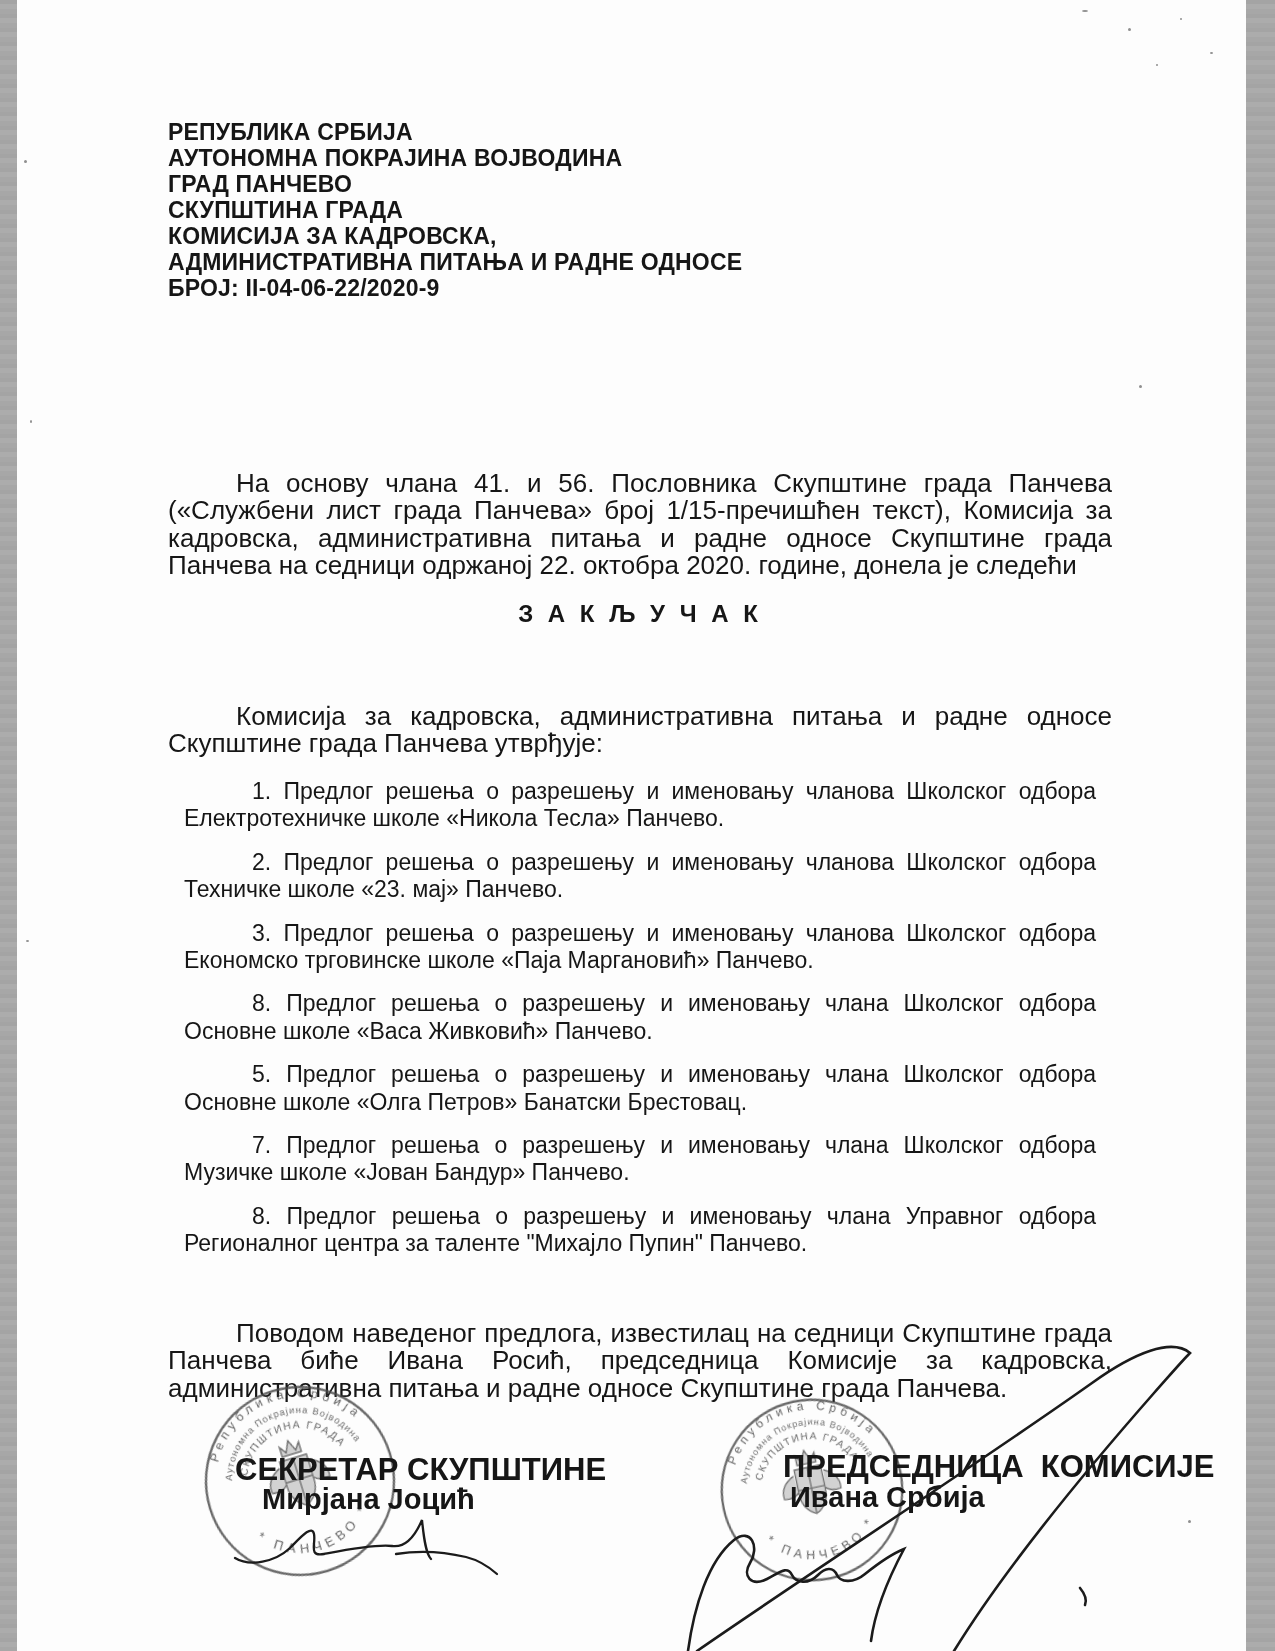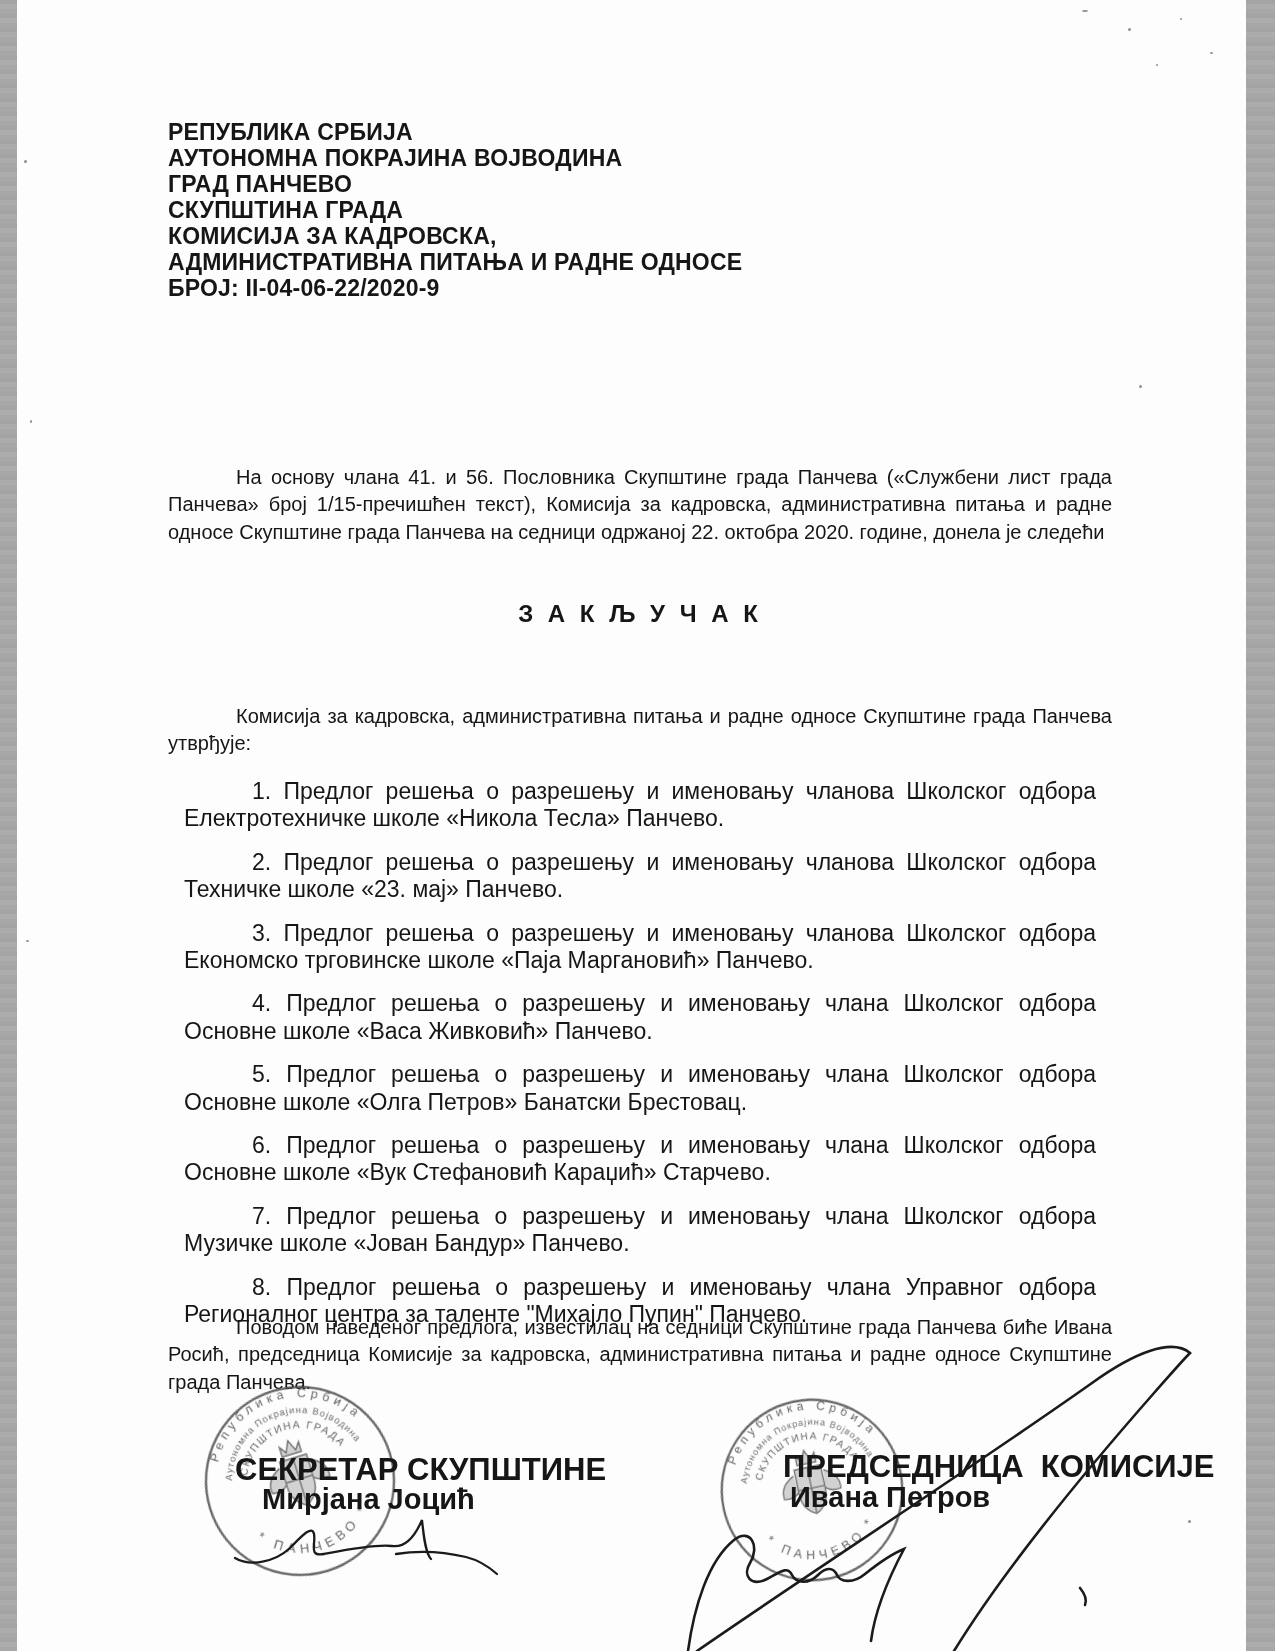--- a/index.html
+++ b/index.html
@@ -9,21 +9,21 @@
     color:#161616;
   }
   .scan-bar{position:absolute;top:0;height:1651px;
     background:repeating-linear-gradient(180deg,#a4a4a4 0 4px,#acacac 4px 9px,#a7a7a7 9px 14px);}
   .scan-bar.left{left:0;width:17px;}
   .scan-bar.right{left:1246px;width:29px;}
   .speck{position:absolute;background:#8f8f8f;border-radius:50%;}
 
   .header-block{position:absolute;left:168px;top:119px;
     font-weight:bold;font-size:23px;line-height:26px;letter-spacing:.2px;}
-  .para{position:absolute;left:168px;width:944px;font-size:20px;line-height:27.4px;
+  .para{position:absolute;left:168px;width:944px;font-size:26px;line-height:27.4px;
     text-align:justify;text-indent:68px;}
   .p1{top:444px;}
   .doc-heading{position:absolute;left:168px;top:600px;width:944px;text-align:center;
     font-weight:bold;font-size:24px;letter-spacing:4px;}
   .p2{top:683px;margin-top:20px;}
   .items-block{position:absolute;left:168px;top:762px;width:944px;}
   .items-block p{margin:16px;font-size:23px;line-height:27.4px;text-align:justify;text-indent:68px;}
   .p3{top:1294px;}
 
   .sig-title{position:absolute;font-weight:bold;font-size:31px;white-space:pre;z-index:4;}
@@ -64,23 +64,22 @@
   <p class="para p1">На основу члана 41. и 56. Пословника Скупштине града Панчева («Службени лист града Панчева» број 1/15-пречишћен текст), Комисија за кадровска, административна питања и радне односе Скупштине града Панчева на седници одржаној 22. октобра 2020. године,  донела је следећи</p>
 
   <div class="doc-heading">З А К Љ У Ч А К</div>
 
   <p class="para p2">Комисија за кадровска, административна питања и радне односе Скупштине града Панчева утврђује:</p>
 
   <div class="items-block">
     <p>1. Предлог решења  о разрешењу и именовању чланова Школског одбора Електротехничке школе «Никола Тесла» Панчево.</p>
     <p>2. Предлог решења  о разрешењу и именовању чланова Школског одбора Техничке школе «23. мај» Панчево.</p>
     <p>3. Предлог решења  о разрешењу и именовању чланова Школског одбора Економско трговинске школе «Паја Маргановић» Панчево.</p>
-    <p>4. Предлог решења о разрешењу и именовању члана Школског одбора Основне школе «Васа Живковић» Панчево.</p>
+    <p>8. Предлог решења о разрешењу и именовању члана Школског одбора Основне школе «Васа Живковић» Панчево.</p>
     <p>5. Предлог решења о разрешењу и именовању члана Школског одбора Основне школе «Олга Петров» Банатски Брестовац.</p>
-    <p>6. Предлог решења о разрешењу и именовању члана Школског одбора Основне школе «Вук Стефановић Караџић» Старчево.</p>
     <p>7. Предлог решења о разрешењу и именовању члана Школског одбора  Музичке школе «Јован Бандур» Панчево.</p>
     <p>8. Предлог решења о разрешењу и именовању члана  Управног одбора Регионалног центра за таленте "Михајло Пупин" Панчево.</p>
   </div>
 
   <p class="para p3">Поводом наведеног предлога, известилац на седници Скупштине града Панчева биће Ивана Росић, председница Комисије за кадровска, административна питања и радне односе Скупштине града Панчева.</p>
 
   <div class="stamp" style="left:200px;top:1381px;transform:rotate(-17deg);">
     <svg width="200" height="200" viewBox="0 0 200 200">
       <defs>
         <path id="ls-o" d="M 16 100 A 84 84 0 1 1 184 100"></path>
@@ -139,21 +138,21 @@
         <path d="M 84 82 Q 68 90 70 104 Q 80 106 86 100"></path>
         <path d="M 116 82 Q 132 90 130 104 Q 120 106 114 100"></path>
       </g>
     </svg>
   </div>
 
   <div class="sig-title" style="left:235px;top:1452px;">СЕКРЕТАР СКУПШТИНЕ</div>
   <div class="sig-name" style="left:262px;top:1483px;">Мирјана Јоцић</div>
 
   <div class="sig-title" style="left:735px;top:1449px;margin-left:48px;">ПРЕДСЕДНИЦА  КОМИСИЈЕ</div>
-  <div class="sig-name" style="left:790px;top:1481px;">Ивана Петров</div>
+  <div class="sig-name" style="left:790px;top:1481px;">Ивана Србија</div>
 
   <div class="ink" style="left:220px;top:1500px;">
     <svg width="290" height="90" viewBox="0 0 290 90">
       <g fill="none" stroke="#1b1b1b" stroke-width="2.3" stroke-linecap="round">
         <path d="M 15 58 C 30 67 55 62 70 48 C 80 38 92 24 94 34 C 96 44 88 57 104 54 C 125 50 155 44 172 46 C 186 48 196 34 202 20 C 204 40 206 54 211 59"></path>
         <path d="M 176 54 C 200 50 225 52 246 57 C 258 60 268 66 277 74"></path>
       </g>
     </svg>
   </div>
 

